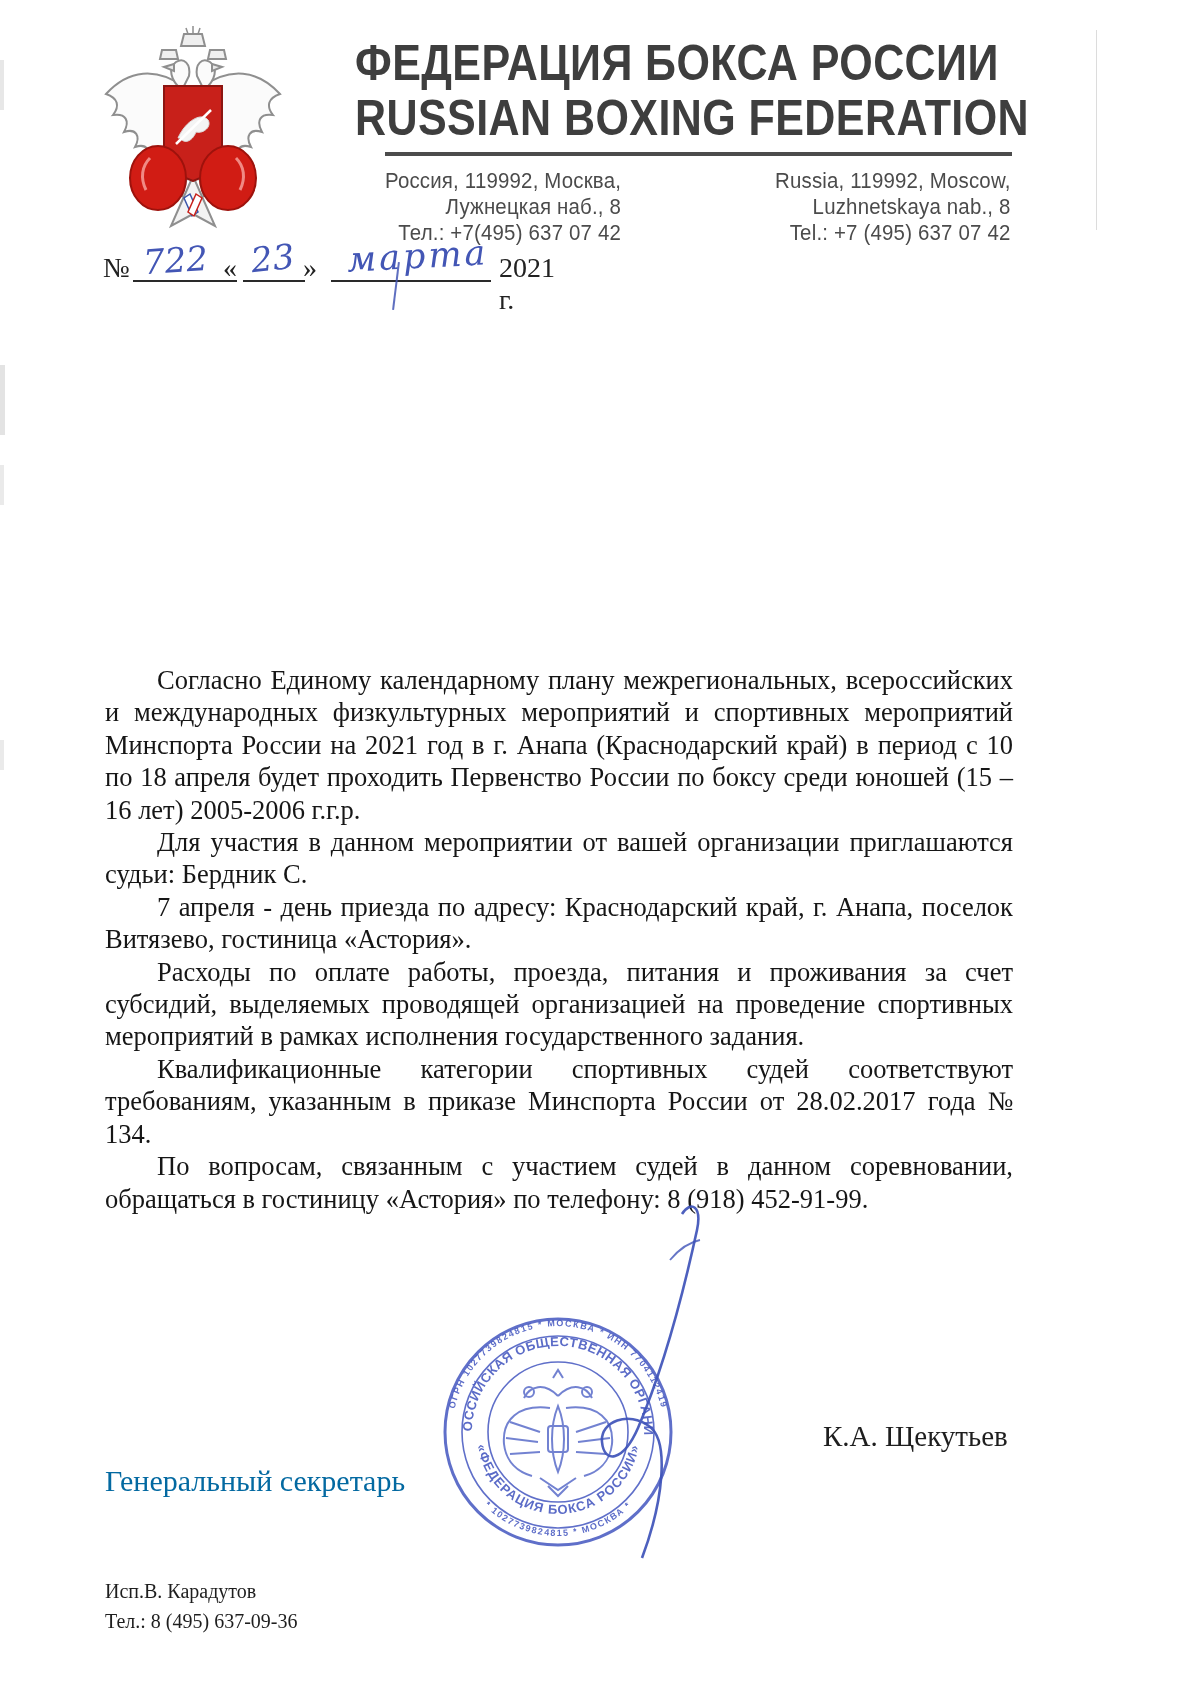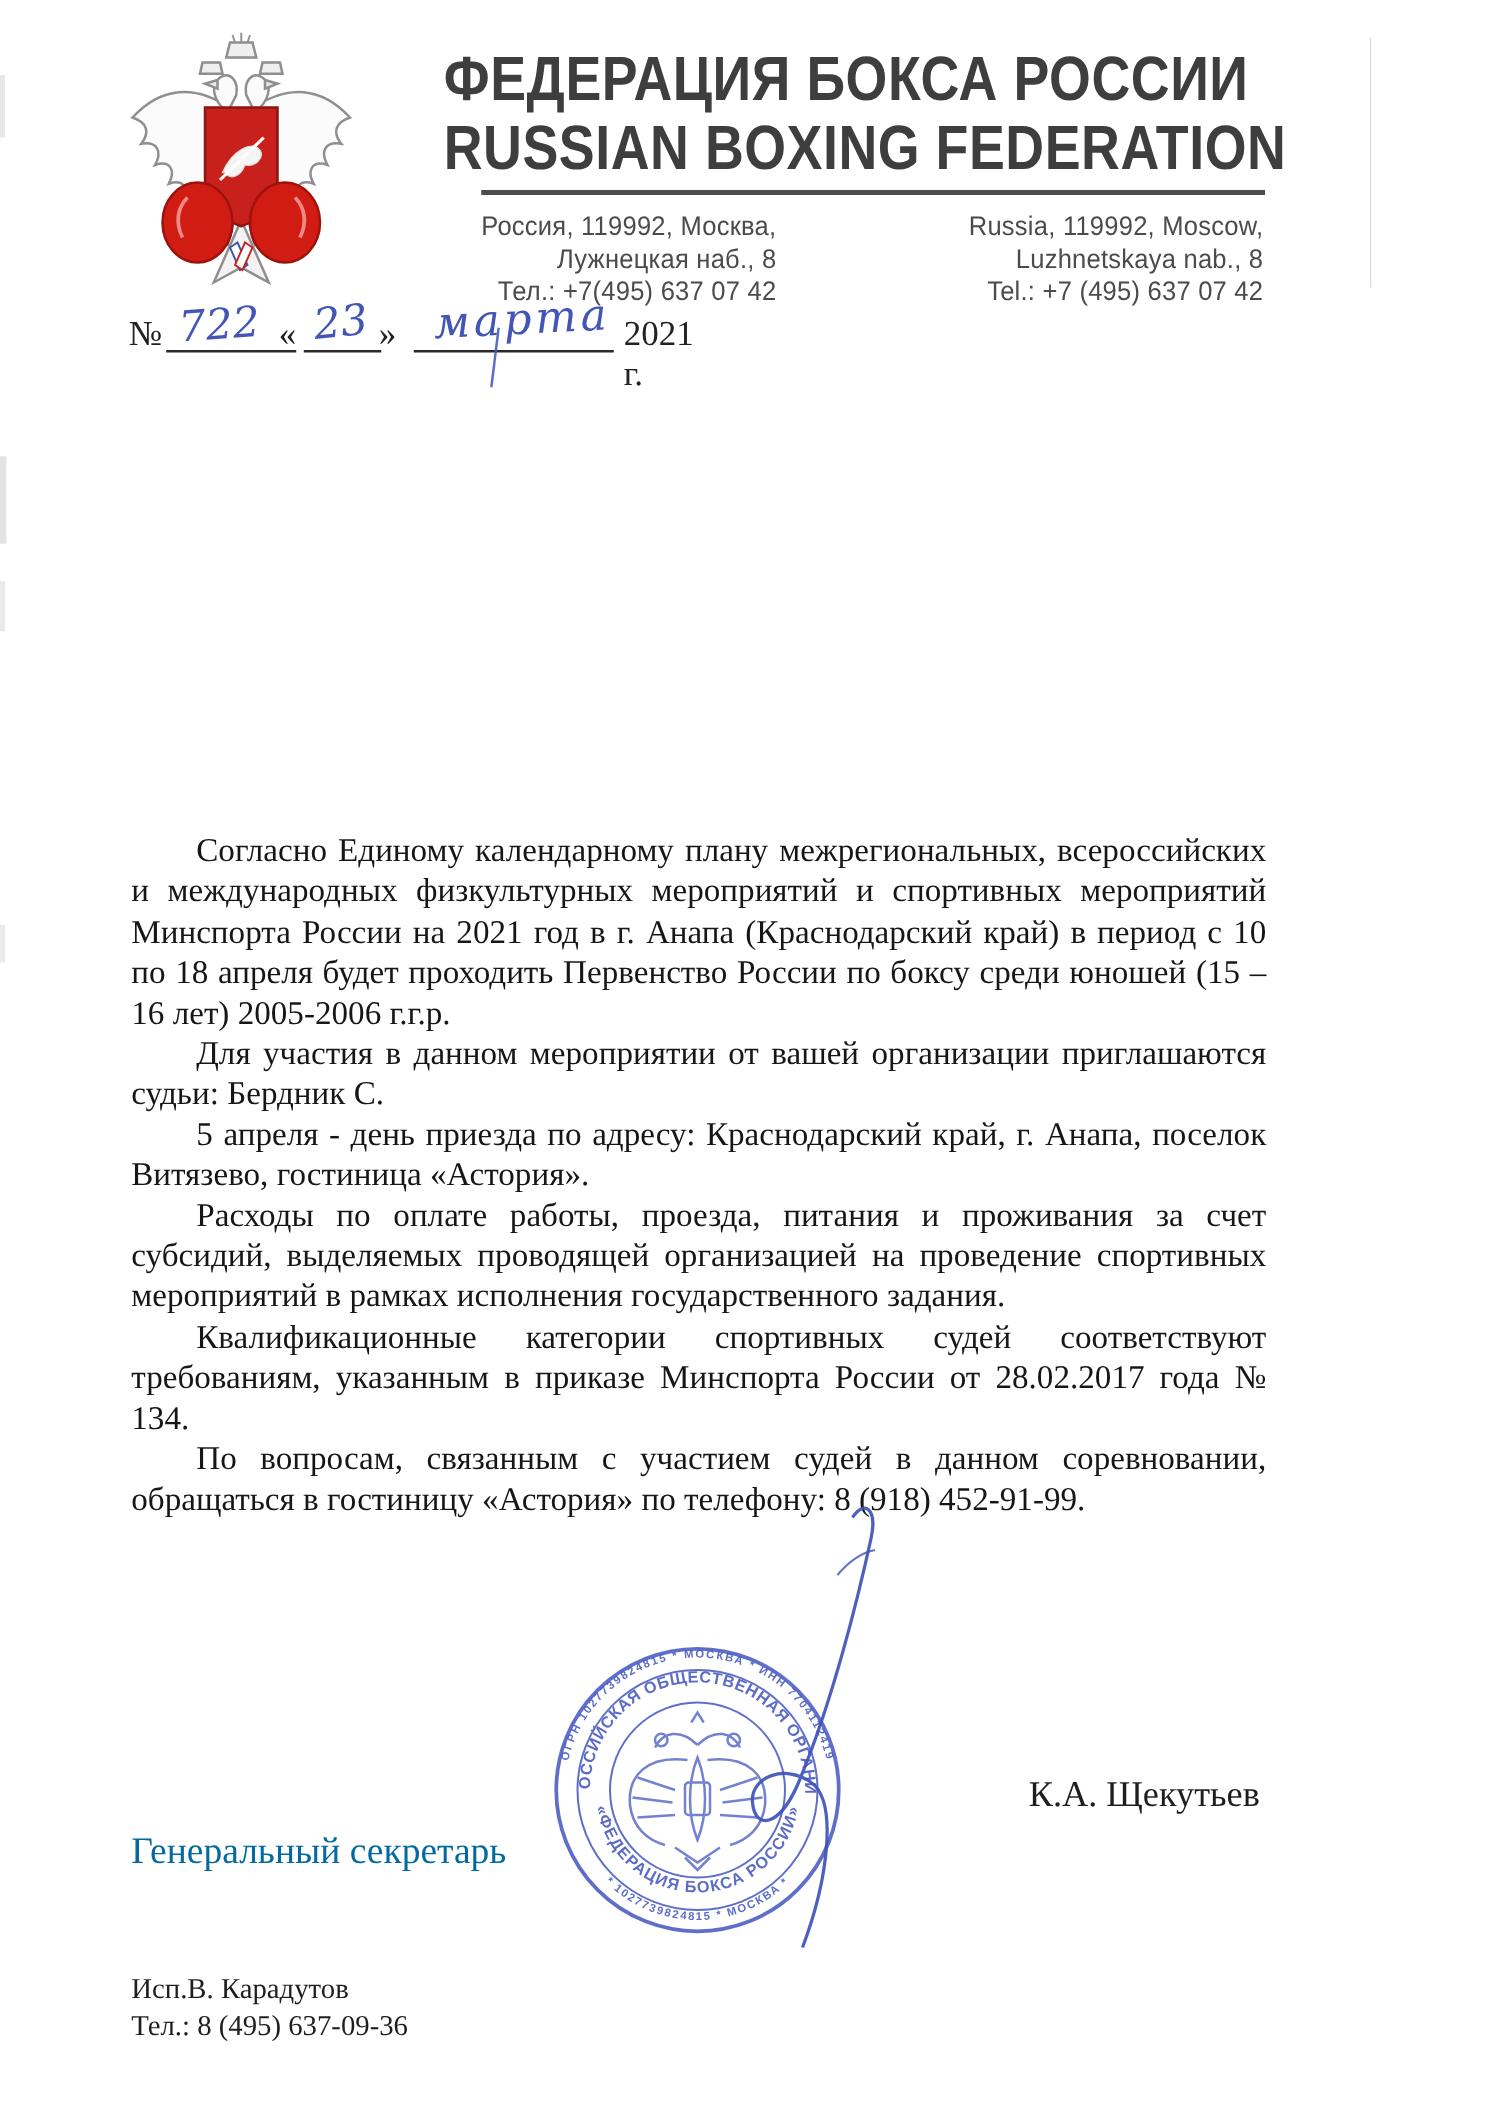--- a/index.html
+++ b/index.html
@@ -43,21 +43,21 @@
   .body{
     position:absolute;left:105px;top:664px;width:908px;
     font-size:26.5px;line-height:32.4px;color:#161616;
   }
   .para{margin:0;text-indent:52px;text-align:justify;}
   
   .stamp-svg{position:absolute;left:390px;top:1200px;width:340px;height:400px;}
   .sig-title{position:absolute;left:105px;top:1464px;font-size:30px;color:#0369a1;}
   .sig-name{position:absolute;left:823px;top:1420px;font-size:29px;color:#1e1e1e;}
   
-  .footer{position:absolute;left:105px;top:1576px;font-size:23px;line-height:30px;color:#1e1e1e;}
+  .footer{position:absolute;left:105px;top:1576px;font-size:20px;line-height:30px;color:#1e1e1e;}
   
   .artifact{position:absolute;background:#b9b9b9;}
   .seal-ring-text{font-family:"Liberation Sans", sans-serif;}
 </style>
 </head>
 <body>
 
 <div class="page">
 
   <svg class="logo" viewBox="0 0 190 210" aria-hidden="true">
@@ -126,21 +126,21 @@
     <span class="blank" style="left:228px;width:160px;"></span>
     <span class="hand" style="left:244px;top:-12px;font-size:35px;transform:rotate(-3deg);letter-spacing:3px;">марта</span>
     <span class="pen-tail" style="left:292px;top:14px;height:48px;transform:rotate(7deg);"></span>
     <span class="typed" style="left:396px;">2021 г.</span>
   </div>
 
 
   <div class="body">
     <p class="para">Согласно Единому календарному плану межрегиональных, всероссийских и международных физкультурных мероприятий и спортивных мероприятий Минспорта России на 2021 год в г. Анапа (Краснодарский край) в период с 10 по 18 апреля будет проходить Первенство России по боксу среди юношей (15 – 16 лет) 2005-2006 г.г.р.</p>
     <p class="para">Для участия в данном мероприятии от вашей организации приглашаются судьи: Бердник С.</p>
-    <p class="para">5 апреля - день приезда по адресу: Краснодарский край, г. Анапа, поселок Витязево, гостиница «Астория».</p>
+    <p class="para">7 апреля - день приезда по адресу: Краснодарский край, г. Анапа, поселок Витязево, гостиница «Астория».</p>
     <p class="para">Расходы по оплате работы, проезда, питания и проживания за счет субсидий, выделяемых проводящей организацией на проведение спортивных мероприятий в рамках исполнения государственного задания.</p>
     <p class="para">Квалификационные категории спортивных судей соответствуют требованиям, указанным в приказе Минспорта России от 28.02.2017 года № 134.</p>
     <p class="para">По вопросам, связанным с участием судей в данном соревновании, обращаться в гостиницу «Астория» по телефону: 8 (918) 452-91-99.</p>
   </div>
 
   <svg class="stamp-svg" viewBox="0 0 340 400" aria-hidden="true">
     <defs>
       <path id="arcOuterTop" d="M 62,232 A 106,106 0 0 1 274,232"></path>
       <path id="arcOuterBottom" d="M 64,232 A 104,104 0 0 0 272,232"></path>
       <path id="arcRingTop" d="M 82,232 A 86,86 0 0 1 254,232"></path>

